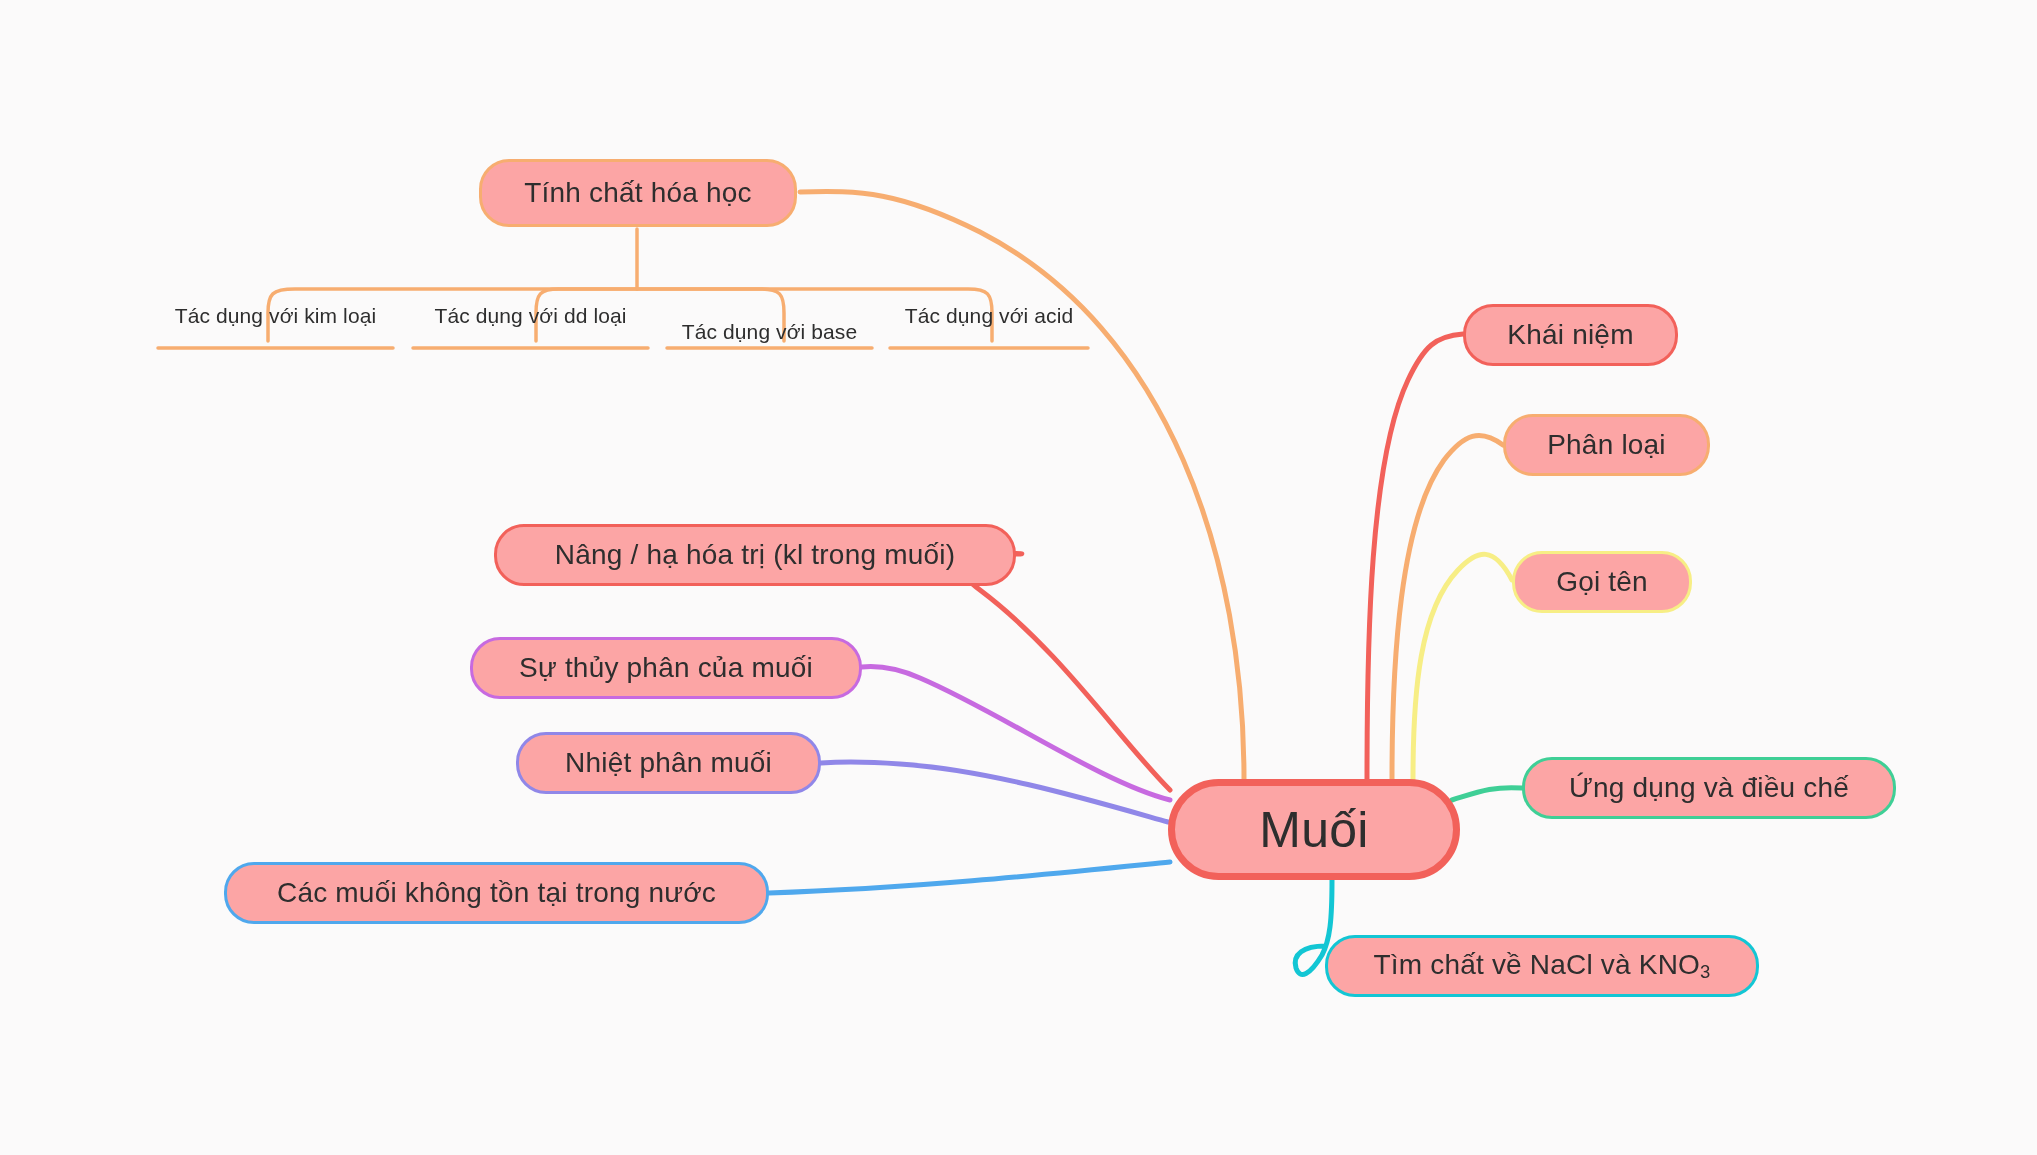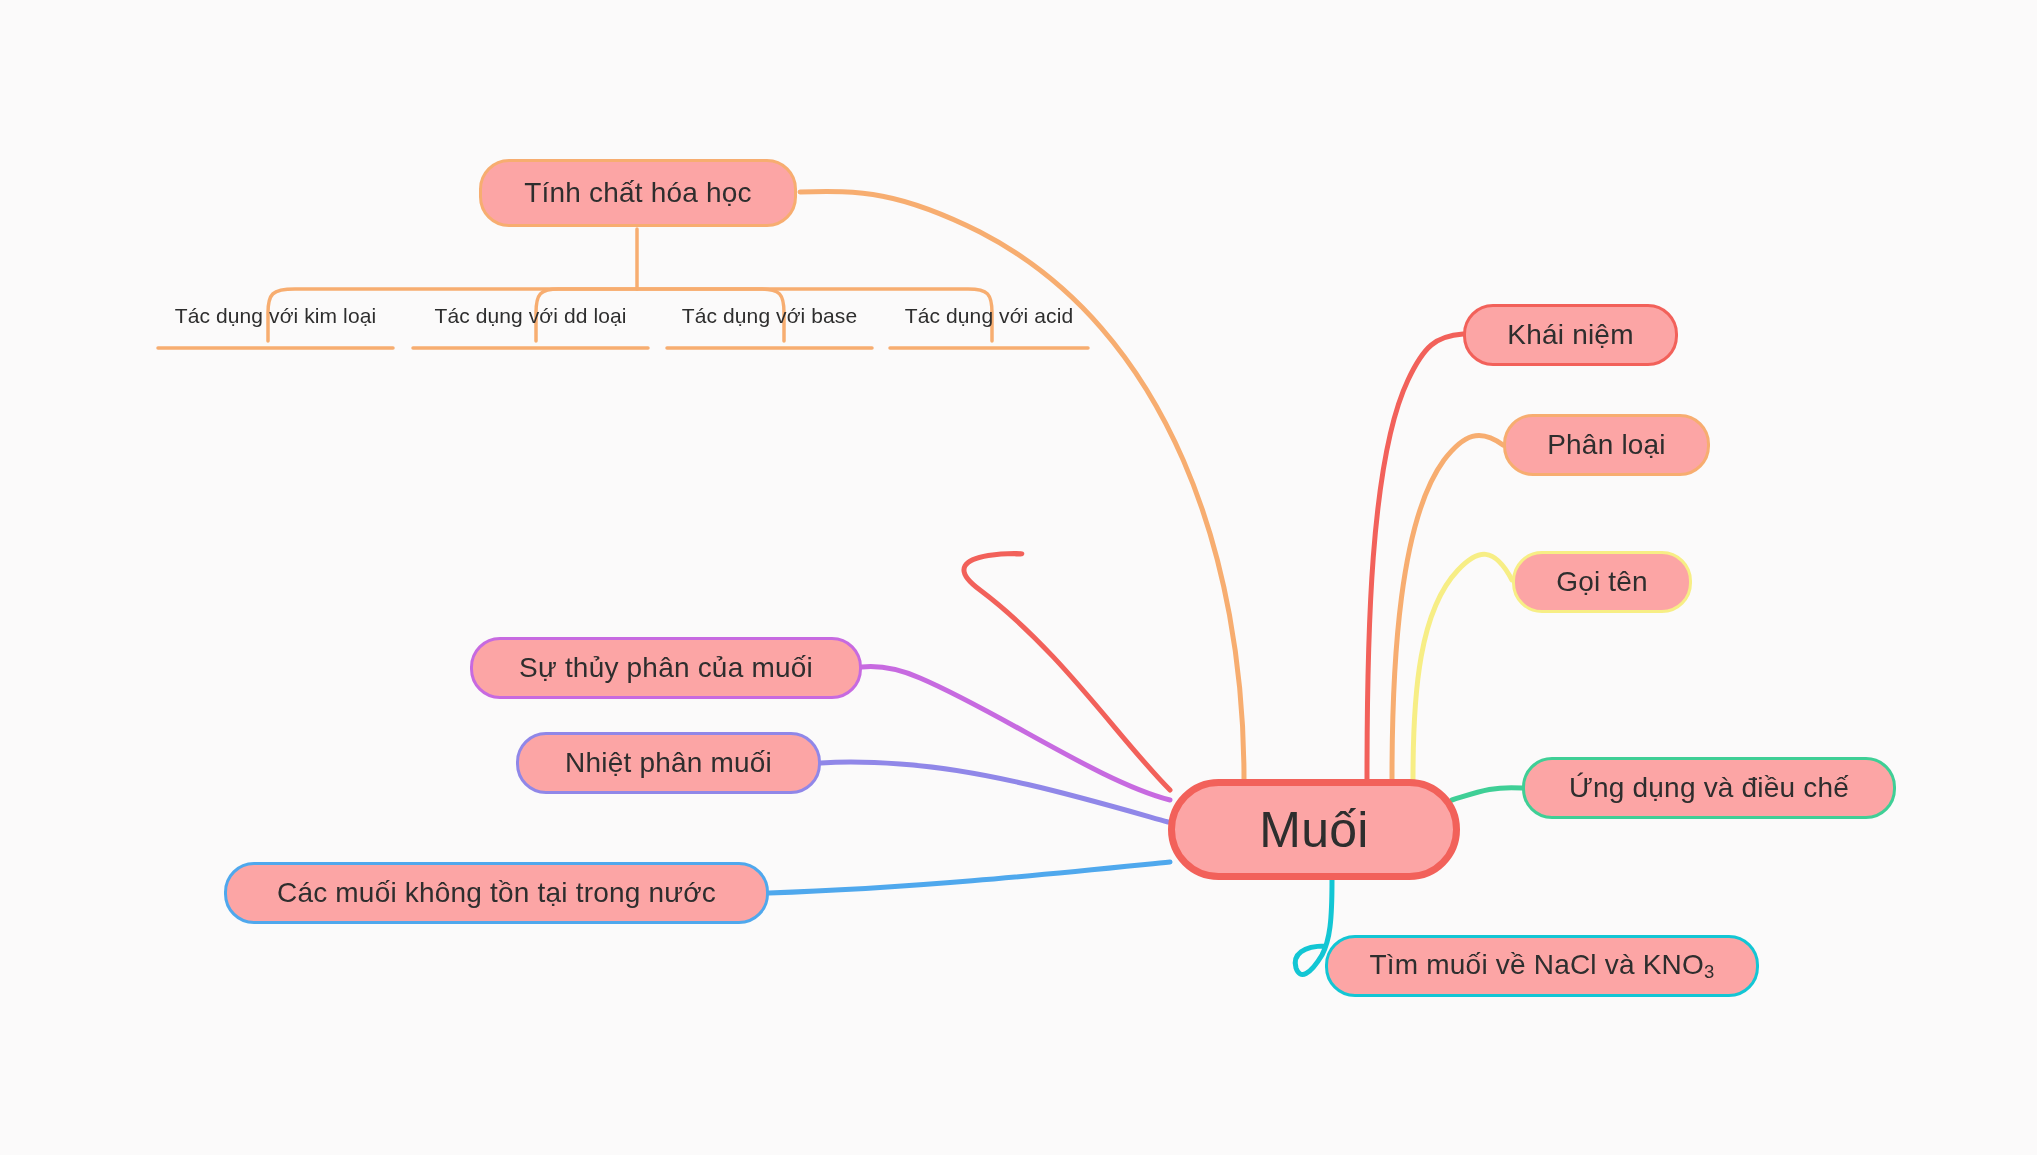--- a/index.html
+++ b/index.html
@@ -124,21 +124,21 @@
   <div class="node branch" style="left:479px; top:159px; width:318px; height:68px; border-color:#F7AD70;">
     <span class="node-label">Tính chất hóa học</span>
   </div>
 
   <div class="leaf" style="left:158px; top:305px; width:235px; height:34px;">
     <span class="node-label">Tác dụng với kim loại</span>
   </div>
   <div class="leaf" style="left:413px; top:305px; width:235px; height:34px;">
     <span class="node-label">Tác dụng với dd loại</span>
   </div>
-  <div class="leaf" style="left:667px; top:305px; width:205px; height:34px;text-align:right;">
+  <div class="leaf" style="left:667px; top:321px; width:205px; height:34px;text-align:right;">
     <span class="node-label">Tác dụng với base</span>
   </div>
   <div class="leaf" style="left:890px; top:305px; width:198px; height:34px;">
     <span class="node-label">Tác dụng với acid</span>
   </div>
 
   <div class="node branch" style="left:1463px; top:304px; width:215px; height:62px; border-color:#F2615A;">
     <span class="node-label">Khái niệm</span>
   </div>
 
@@ -148,23 +148,26 @@
 
   <div class="node branch" style="left:1512px; top:551px; width:180px; height:62px; border-color:#F7EE85;">
     <span class="node-label">Gọi tên</span>
   </div>
 
   <div class="node branch" style="left:1522px; top:757px; width:374px; height:62px; border-color:#3FCF96;">
     <span class="node-label">Ứng dụng và điều chế</span>
   </div>
 
   <div class="node branch" style="left:1325px; top:935px; width:434px; height:62px; border-color:#13C6D4;">
-    <span class="node-label"><span>Tìm muối về NaCl và KNO</span><sub>3</sub></span>
+    <span class="node-label"><span>Tìm chất về NaCl và KNO</span><sub>3</sub></span>
   </div>
 
+  <div class="node branch" style="left:494px; top:524px; width:522px; height:62px; border-color:#F2615A;">
+    <span class="node-label">Nâng / hạ hóa trị (kl trong muối)</span>
+  </div>
 
   <div class="node branch" style="left:470px; top:637px; width:392px; height:62px; border-color:#C76AE0;">
     <span class="node-label">Sự thủy phân của muối</span>
   </div>
 
   <div class="node branch" style="left:516px; top:732px; width:305px; height:62px; border-color:#9087E8;">
     <span class="node-label">Nhiệt phân muối</span>
   </div>
 
   <div class="node branch" style="left:224px; top:862px; width:545px; height:62px; border-color:#4FA8ED;">

